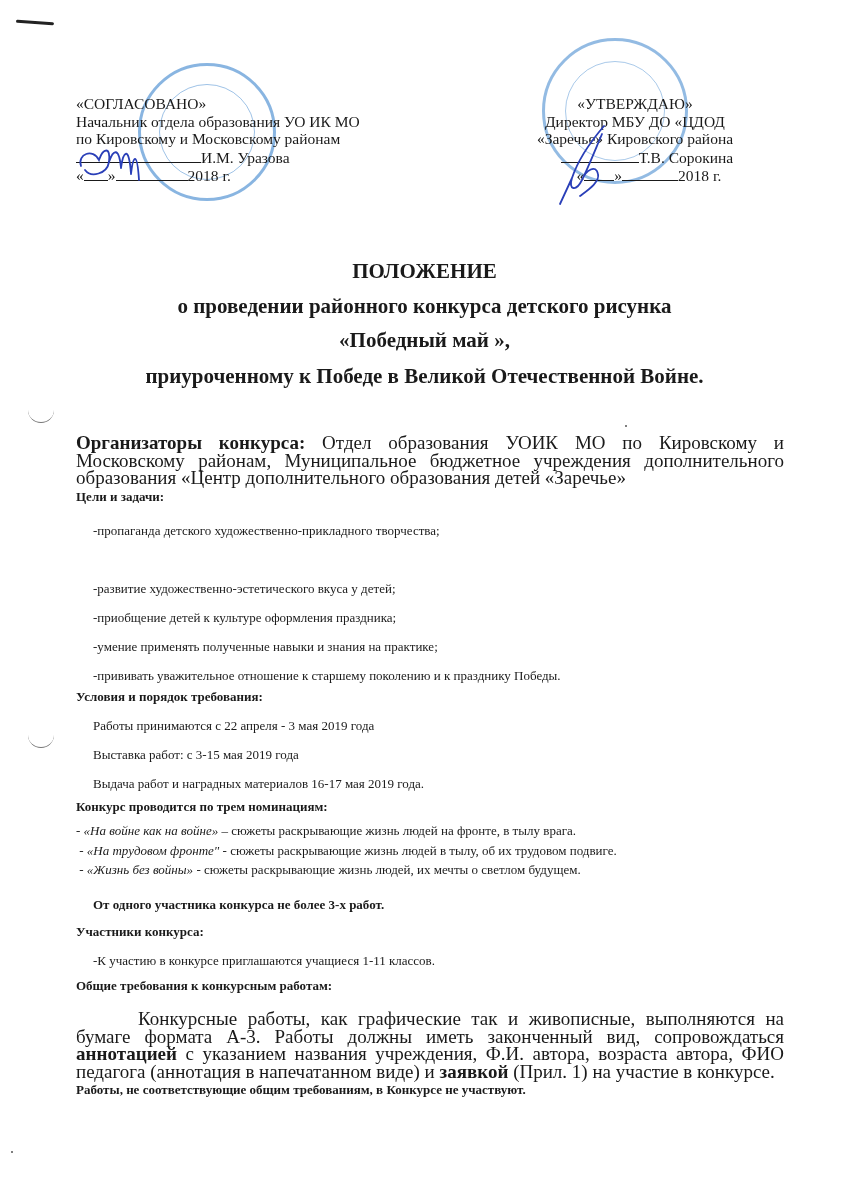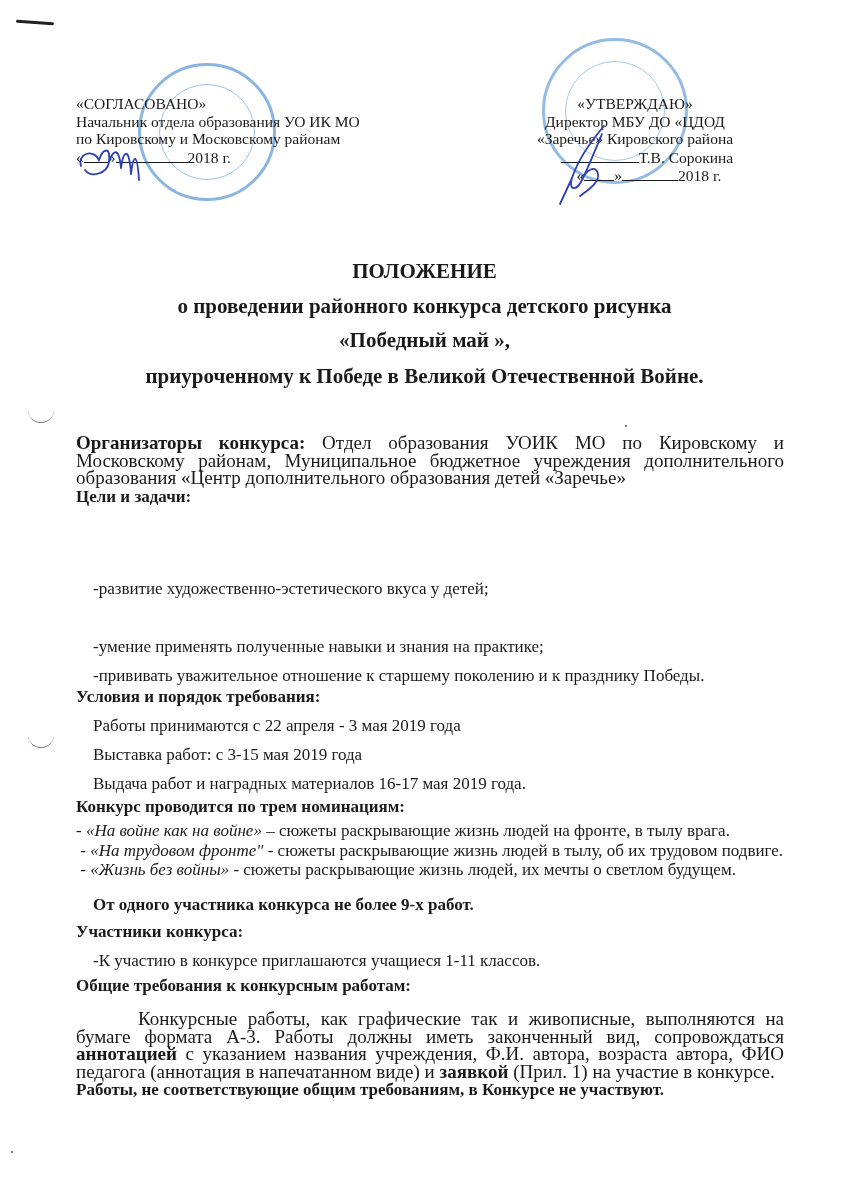--- a/index.html
+++ b/index.html
@@ -37,41 +37,44 @@
     .t1 { top: 259px; }
     .t2 { top: 294px; }
     .t3 { top: 328px; }
     .t4 { top: 364px; }
 
     
     .body-text { position: absolute; left: 76px; width: 708px; font-size: 19px; line-height: 17.5px; }
     .justify { text-align: justify; text-align-last: left; }
     .b { font-weight: bold; }
     .i { font-style: italic; }
-    .para { position: absolute; left: 76px; width: 708px; font-size: 17px; line-height: 17.5px; white-space: nowrap; }
+    .para { position: absolute; left: 76px; width: 708px; font-size: 13px; line-height: 17.5px; white-space: nowrap; }
     .indent1 { left: 93px; }
   </style>
 </head>
 <body>
 
 <div class="page">
 
   <div class="scan-mark-top"></div>
   <div class="punch-hole punch-1"></div>
   <div class="punch-hole punch-2"></div>
   <div class="speck" style="left:625px; top:425px;"></div>
   <div class="speck" style="left:11px; top:1151px;"></div>
 
   <div class="stamp stamp-left"></div>
   <div class="stamp stamp-right"></div>
 
   <div class="approval approval-left">
     <div>«СОГЛАСОВАНО»</div>
     <div>Начальник отдела образования УО ИК МО</div>
     <div>по Кировскому и Московскому районам</div>
+    <div>
+      <span class="sig-line" style="width:125px;"></span><span>И.М. Уразова</span>
+    </div>
     <div>
       <span>«</span><span class="sig-line" style="width:24px;"></span><span>»</span><span class="sig-line" style="width:72px;"></span><span>2018 г.</span>
     </div>
   </div>
 
   <div class="approval approval-right">
     <div>«УТВЕРЖДАЮ»</div>
     <div>Директор МБУ ДО  «ЦДОД</div>
     <div>«Заречье» Кировского района</div>
     <div style="padding-left:24px;">
@@ -90,34 +93,36 @@
   </svg>
 
   <div class="title-block t1">ПОЛОЖЕНИЕ</div>
   <div class="title-block t2">о проведении районного конкурса детского рисунка</div>
   <div class="title-block t3">«Победный май »,</div>
   <div class="title-block t4">приуроченному к Победе в Великой Отечественной Войне.</div>
 
   <div class="body-text justify" style="top:434px;"><span class="b">Организаторы конкурса:</span><span> Отдел образования УОИК МО по Кировскому и Московскому районам, Муниципальное бюджетное учреждения дополнительного образования «Центр дополнительного образования детей «Заречье»</span></div>
 
   <div class="para b" style="top:488px;">Цели и задачи:</div>
+  <div class="para indent1" style="top:522px;">-пропаганда детского художественно-прикладного творчества;</div>
   <div class="para indent1" style="top:580px;">-развитие художественно-эстетического вкуса у детей;</div>
+  <div class="para indent1" style="top:609px;">-приобщение детей к культуре оформления праздника;</div>
   <div class="para indent1" style="top:667px;">-прививать уважительное отношение к старшему поколению и к празднику Победы.</div>
   <div class="para indent1" style="top:638px;">-умение применять полученные навыки и знания на практике;</div>
 
   <div class="para b" style="top:688px;">Условия и порядок требования:</div>
   <div class="para indent1" style="top:717px;">Работы принимаются с 22 апреля  - 3 мая 2019 года</div>
   <div class="para indent1" style="top:746px;">Выставка работ: с 3-15 мая 2019 года</div>
   <div class="para indent1" style="top:775px;">Выдача работ и наградных материалов 16-17 мая 2019 года.</div>
 
   <div class="para b" style="top:798px;">Конкурс проводится по трем номинациям:</div>
   <div class="para" style="top:822px;"><span>- </span><span class="i">«На войне как на войне»</span><span> – сюжеты раскрывающие жизнь людей на фронте, в тылу врага.</span></div>
   <div class="para" style="top:842px;"><span style="white-space:pre"> - </span><span class="i">«На трудовом фронте"</span><span> - сюжеты раскрывающие жизнь людей в тылу, об их трудовом подвиге.</span></div>
   <div class="para" style="top:861px;"><span style="white-space:pre"> - </span><span class="i">«Жизнь без войны»</span><span> - сюжеты раскрывающие жизнь людей, их мечты о светлом будущем.</span></div>
-  <div class="para b indent1" style="top:896px;">От одного участника конкурса не более 9-х работ.</div>
+  <div class="para b indent1" style="top:896px;">От одного участника конкурса не более 3-х работ.</div>
 
   <div class="para b" style="top:923px;">Участники конкурса:</div>
   <div class="para indent1" style="top:952px;">-К участию в конкурсе приглашаются учащиеся 1-11 классов.</div>
 
   <div class="para b" style="top:977px;">Общие требования к конкурсным работам:</div>
   <div class="body-text justify" style="top:1010px; text-indent:62px;"><span>Конкурсные работы, как графические так и живописные,  выполняются на бумаге  формата А-3. Работы должны иметь законченный вид, сопровождаться </span><span class="b">аннотацией</span><span> с указанием названия учреждения, Ф.И. автора, возраста автора, ФИО педагога (аннотация в напечатанном виде) и </span><span class="b">заявкой</span><span> (Прил. 1) на участие в конкурсе.</span></div>
   <div class="para b" style="top:1081px;">Работы, не соответствующие общим требованиям, в Конкурсе не участвуют.</div>
 
 </div>
 

